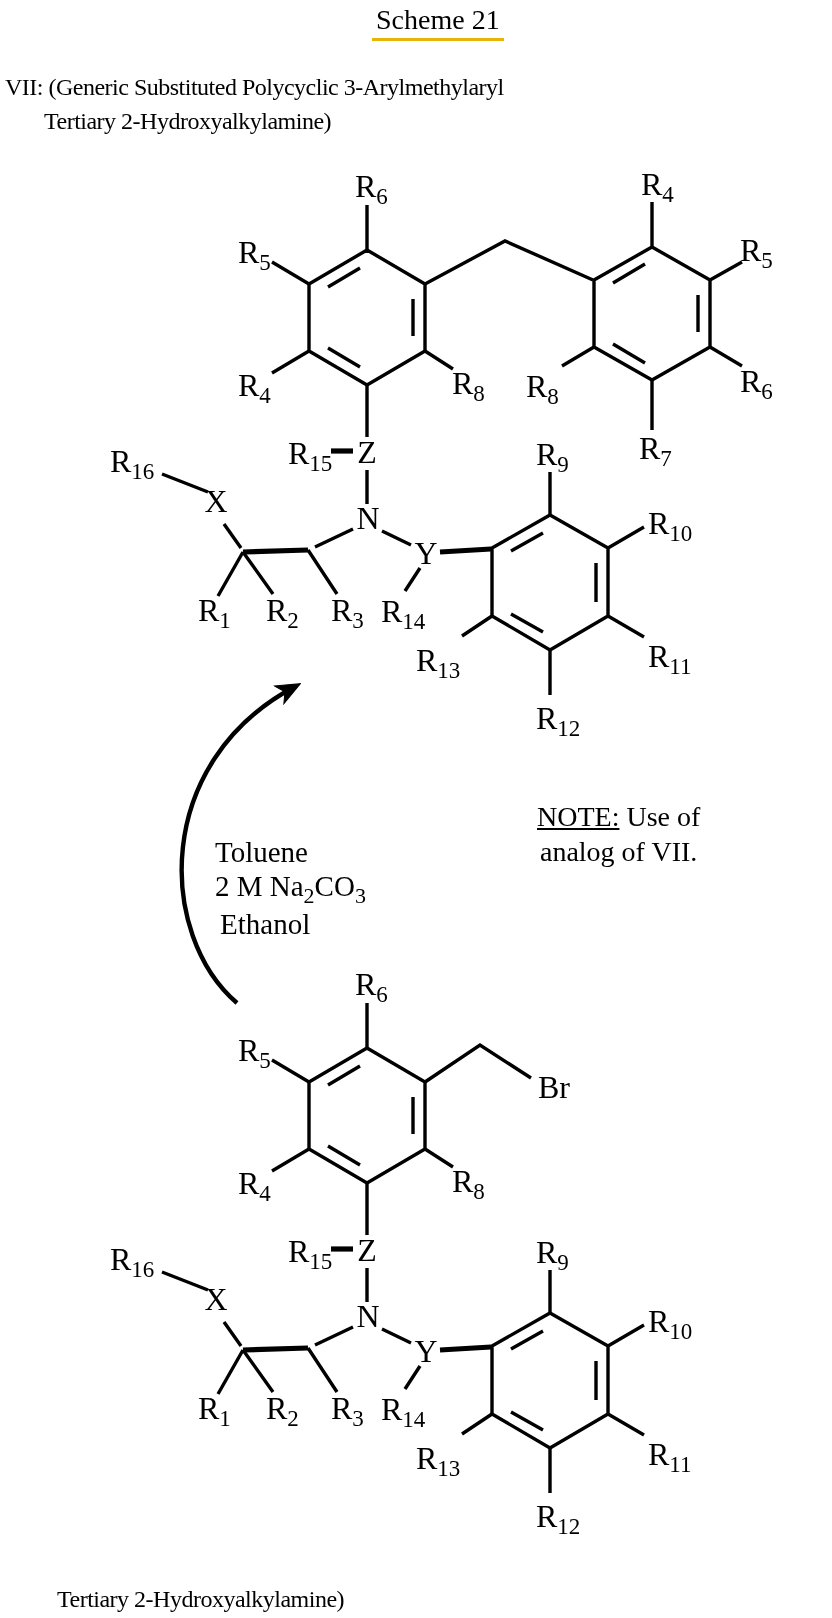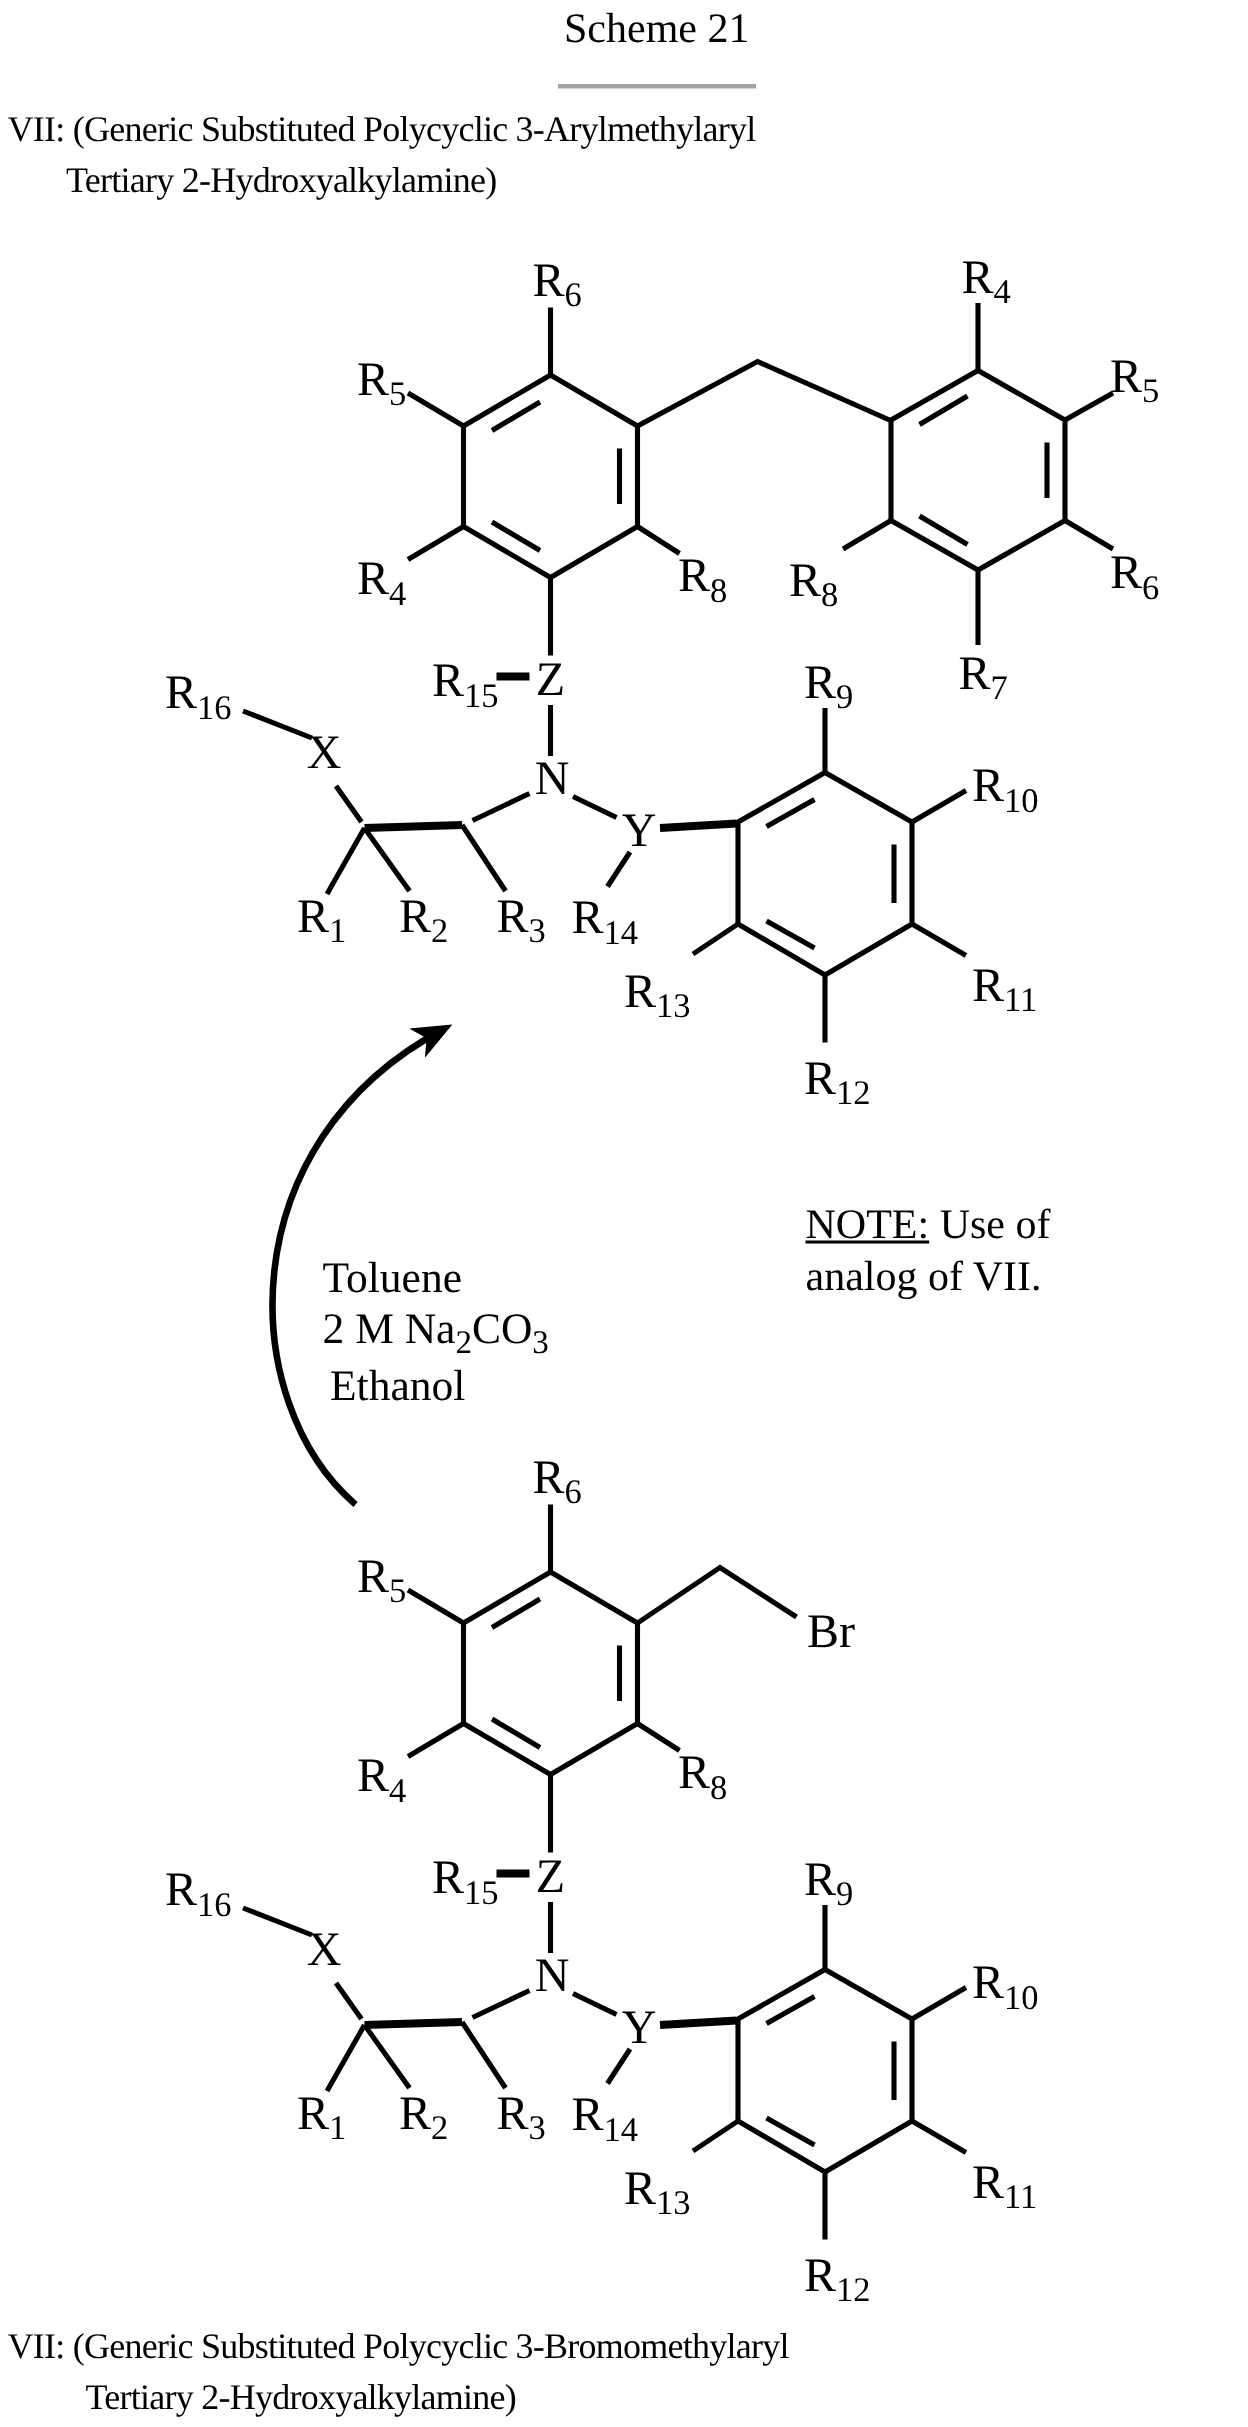--- a/index.html
+++ b/index.html
@@ -9,24 +9,24 @@
   .bond{stroke:#000;stroke-width:3.4;fill:none;}
   .bold{stroke-width:5.2;}
   .arrow{stroke:#000;stroke-width:4.4;fill:none;}
   .al{font-family:"Liberation Serif",serif;font-size:32px;fill:#000;}
   .mid{text-anchor:middle;}
   tspan.sub{font-size:23px;}
   .txt{position:absolute;font-size:29px;white-space:nowrap;}
   .txt sub,.note sub{font-size:22px;line-height:0;}
   .bondline{display:inline-block;width:62px;height:0;border-top:5px solid #000;
             vertical-align:0.28em;margin:0 3px;}
-  .note{position:absolute;font-size:28px;line-height:35px;white-space:nowrap;}
+  .note{position:absolute;font-size:28px;line-height:35px;white-space:nowrap;text-align:center;}
   .ul{text-decoration:underline;}
   .cap{position:absolute;font-size:24px;letter-spacing:-0.5px;white-space:nowrap;}
-  .title{position:absolute;font-size:28px;padding:0 4px 20px 4px;border-bottom:3px solid #a3a3a3;white-space:nowrap;}
+  .title{position:absolute;font-size:28px;padding:0 4px 2px 4px;border-bottom:3px solid #eab308;white-space:nowrap;}
 </style>
 </head>
 <body>
 
 <div id="page">
 
   <div class="title" style="left:372px;top:4px">Scheme 21</div>
 
   <div class="cap" style="left:5px;top:74px">VII: (Generic Substituted Polycyclic 3-Arylmethylaryl</div>
   <div class="cap" style="left:44px;top:108px">Tertiary 2-Hydroxyalkylamine)</div>
@@ -132,16 +132,15 @@
 
   <div class="txt" style="left:215px;top:836px">Toluene</div>
   <div class="txt" style="left:215px;top:870px"><span>2 M Na</span><sub>2</sub><span>CO</span><sub>3</sub></div>
   <div class="txt" style="left:220px;top:908px">Ethanol</div>
 
   <div class="note" style="left:537px;top:799px">
     <div><span class="ul">NOTE:</span><span> Use of</span></div>
     <div>analog of VII.</div>
   </div>
 
-  <div class="cap" style="left:5px;top:1552px">VII: (Generic Substituted Polycyclic 3-Bromomethylaryl</div>
   <div class="cap" style="left:57px;top:1586px">Tertiary 2-Hydroxyalkylamine)</div>
 
 </div>
 
 </body></html>

